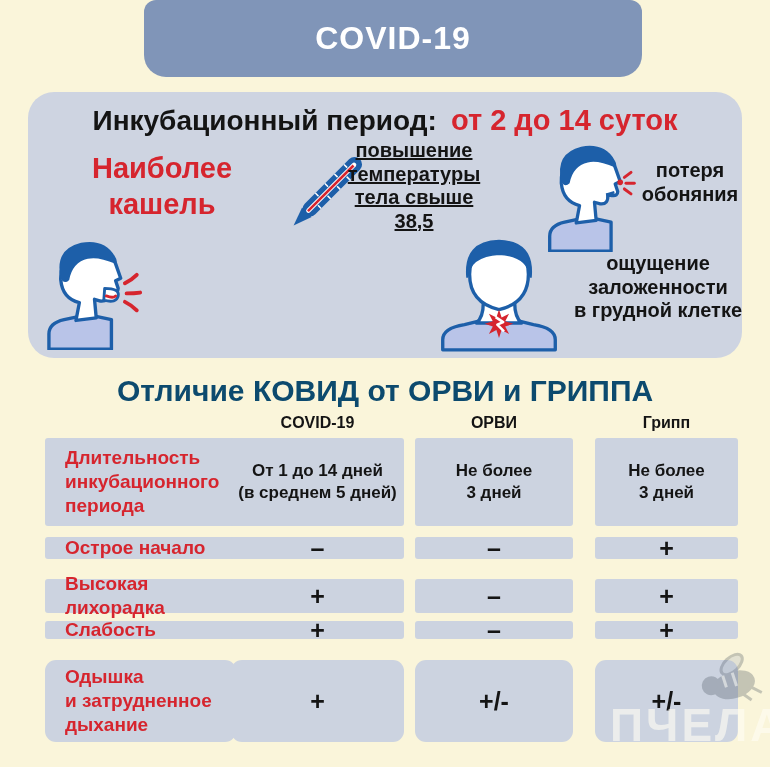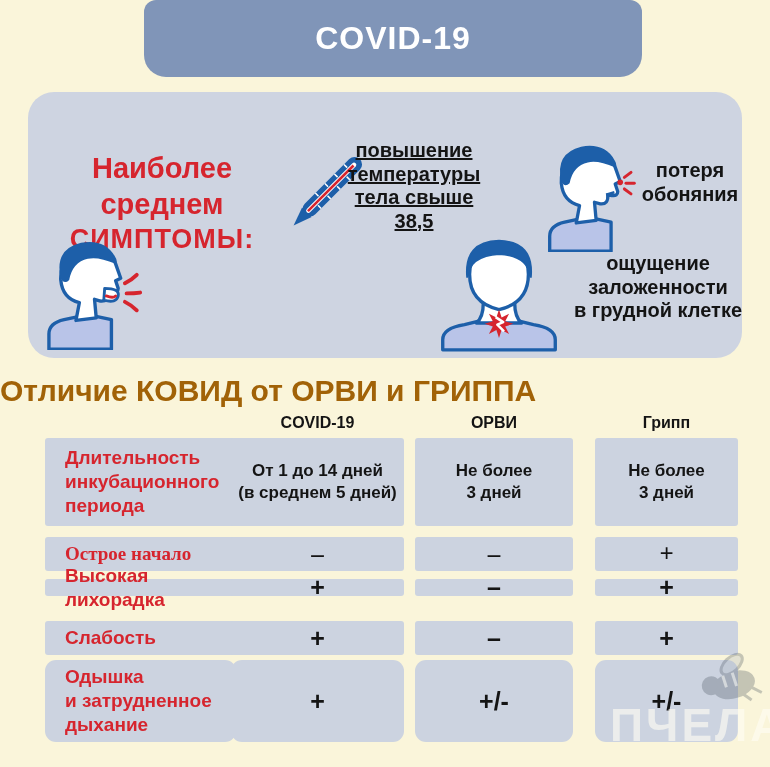--- a/index.html
+++ b/index.html
@@ -28,60 +28,63 @@
   .t-cough{left:107px;top:158px;width:300px;}
   .t-chest{left:532px;top:160px;width:196px;}
   .icon-box{position:absolute;}
   .i-thermo{left:252px;top:52px;width:94px;height:96px;}
   .i-thermo svg{transform:rotate(45deg);}
   .i-smell{left:506px;top:48px;width:116px;height:112px;}
   .i-cough{left:8px;top:144px;width:112px;height:114px;}
   .i-chest{left:408px;top:144px;width:126px;height:116px;}
 
   
-  .cmp-title{position:absolute;left:0;top:374px;width:100%;color:#a16207;
+  .cmp-title{position:absolute;left:0;top:374px;width:100%;text-align:center;color:#0c4a6e;
              font-weight:bold;font-size:30px;}
   .colh{position:absolute;top:414px;text-align:center;color:#141414;font-weight:600;font-size:16px;}
   .colh.c2{left:231px;width:173px;}
   .colh.c3{left:415px;width:158px;}
   .colh.c4{left:595px;width:143px;}
 
   .cell{position:absolute;background:#ccd3e0;border-radius:3px;box-sizing:border-box;}
   .lbl{display:flex;align-items:center;padding-left:20px;color:#d6252e;font-weight:bold;
        font-size:19px;line-height:1.25;margin-left:15px;}
   .val{display:flex;align-items:center;justify-content:center;color:#141414;font-weight:bold;
        text-align:center;}
   .val.txt{font-size:17px;font-weight:600;line-height:1.3;}
   .val.sign{font-size:25px;}
   .x1{left:30px;width:191px;}  .x2{left:231px;width:173px;}
   .x3{left:415px;width:158px;} .x4{left:595px;width:143px;}
-  .r1{top:438px;height:88px;}  .r2{top:537px;height:34px;font-family:Liberation Serif, serif;}
-  .r3{top:579px;height:17px;}  .r4{top:621px;height:34px;}
+  .r1{top:438px;height:88px;}  .r2{top:537px;height:22px;}
+  .r3{top:579px;height:34px;}  .r4{top:621px;height:18px;}
   .r5{top:660px;height:82px;border-radius:11px;}
 
   
   .wm-text{position:absolute;left:610px;top:698px;font-size:46px;font-weight:bold;letter-spacing:3px;
            color:rgba(255,253,244,0.62);}
   .wm-bee{position:absolute;left:690px;top:648px;width:78px;height:62px;opacity:0.3;}
 </style>
 </head>
 <body>
 
 <div class="canvas">
 
   <div class="header">
     <span>COVID-19</span>
   </div>
 
   <div class="panel">
 
+    <div class="incubation">
+      <span class="inc-label">Инкубационный период:</span>
+      <span class="inc-value">от 2 до 14 суток</span>
+    </div>
 
     <div class="sym-heading">
-      <div class="l1">Наиболее среднем</div>
-      <div class="l2">СИМПТОМЫ:</div>
+      <div class="l1">Наиболее кашель</div>
     </div>
 
     <div class="icon-box i-thermo">
       <svg width="94" height="96" viewBox="0 0 44 128" preserveAspectRatio="xMidYMid meet">
         <rect x="12" y="2" width="20" height="104" rx="10" fill="#1d5fa9"></rect>
         <polygon points="22,127 13,102 31,102" fill="#1d5fa9"></polygon>
         <rect x="19" y="10" width="6" height="92" rx="3" fill="#fff"></rect>
         <line x1="22" y1="14" x2="22" y2="100" stroke="#d6252e" stroke-width="3.4"></line>
         <g stroke="#fff" stroke-width="2">
           <line x1="12" y1="22" x2="18" y2="22"></line>

